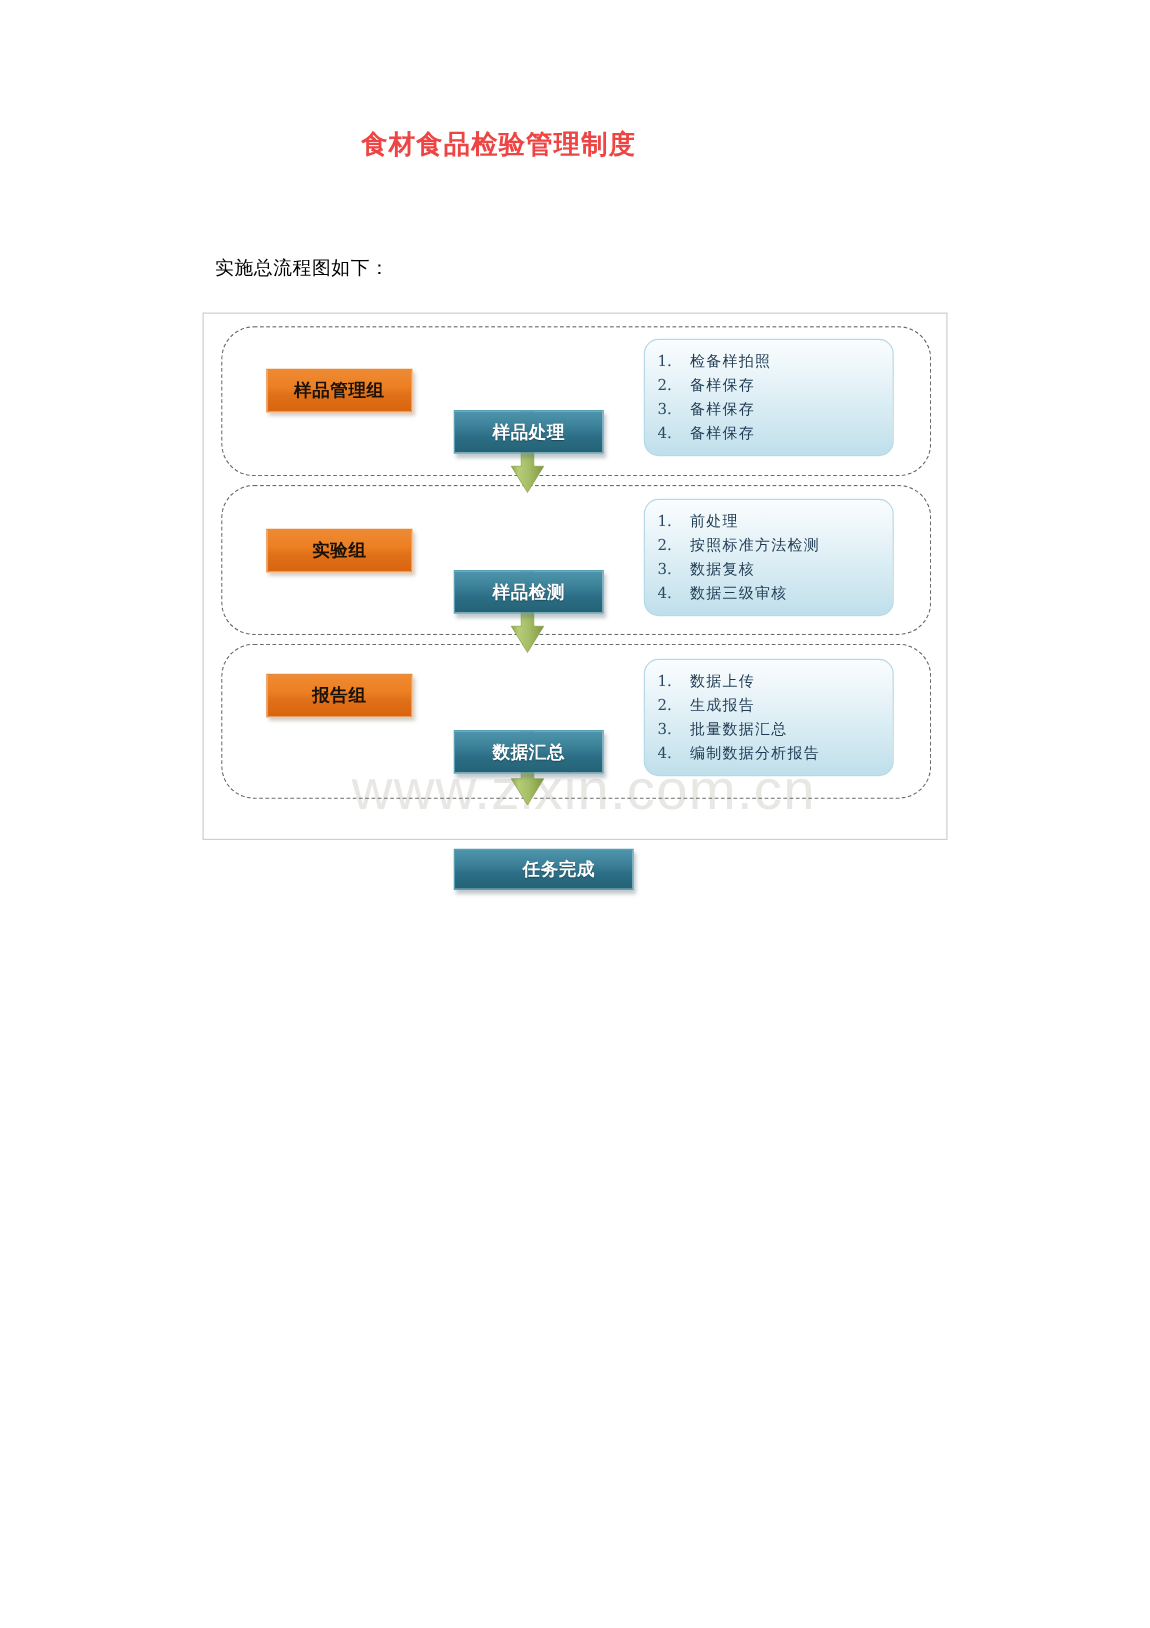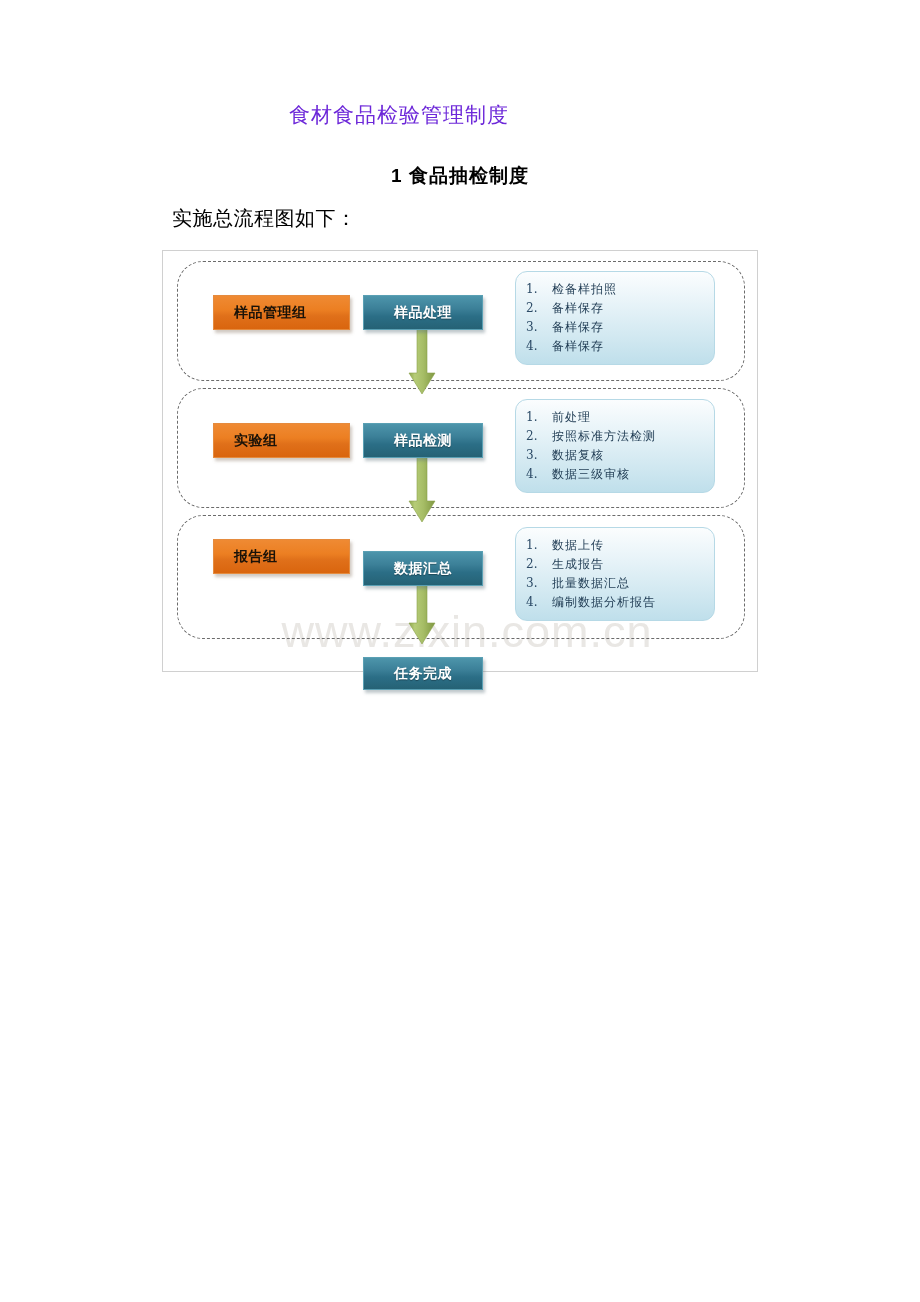--- a/index.html
+++ b/index.html
@@ -6,31 +6,31 @@
   body{
     width:920px;height:1302px;background:#ffffff;
     font-family:"Liberation Sans","DejaVu Sans",sans-serif;
     position:relative;overflow:hidden;
   }
   .page{position:absolute;inset:0;}
 
   
   .doc-title{
     position:absolute;left:0;top:101px;width:798px;
-    text-align:center;font-size:21px;font-weight:normal;color:#6d28d9;
+    text-align:center;font-size:21px;font-weight:bold;color:#ef4444;
     letter-spacing:1px;
   }
   .doc-subtitle{
     position:absolute;left:0;top:163px;width:920px;
     text-align:center;font-size:19px;font-weight:bold;color:#000;
     letter-spacing:1px;
   }
   .intro-line{
     position:absolute;left:172px;top:205px;
-    font-size:20px;color:#000;letter-spacing:0.5px;
+    font-size:15px;color:#000;letter-spacing:0.5px;
   }
 
   
   .figure{
     position:absolute;left:162px;top:250px;width:596px;height:422px;
     border:1px solid #d0d0d0;background:#ffffff;box-sizing:border-box;
   }
   .fig-inner{position:absolute;inset:0;}
 
   
@@ -52,47 +52,47 @@
   #group-0{top:10px;height:120px;}
   #group-1{top:137px;height:120px;}
   #group-2{top:264px;height:124px;}
 
   
   .orange-box{
     position:absolute;left:50px;width:115px;height:33px;
     background:linear-gradient(to bottom,#ef8a33 0%,#ec7f22 42%,#e0701a 60%,#d9650e 100%);
     border:1px solid #e58b3e;
     box-shadow:2px 3px 3px rgba(120,100,80,0.35);
-    display:flex;align-items:center;
+    display:flex;align-items:center;justify-content:center;
     z-index:5;
-    padding-left:20px;
   }
   .orange-box span{
     font-size:14px;font-weight:bold;color:#1a1208;
     font-family:"DejaVu Serif","Liberation Serif",serif;
     letter-spacing:0.5px;white-space:nowrap;
   }
 
   
   .teal-box{
     position:absolute;left:200px;width:118px;height:33px;
     background:linear-gradient(to bottom,#4d95ab 0%,#3c8098 38%,#2b6e86 62%,#256275 100%);
     border:1px solid #5aa0b4;
     box-shadow:2px 3px 3px rgba(90,110,120,0.38);
     display:flex;align-items:center;justify-content:center;
     z-index:5;
+    margin-top:33px;
   }
   .teal-box span{
     font-size:14px;font-weight:bold;color:#ffffff;
     font-family:"DejaVu Serif","Liberation Serif",serif;
     letter-spacing:0.5px;white-space:nowrap;
     text-shadow:0 1px 1px rgba(0,0,0,0.35);
   }
   #box-final{
-    position:absolute;left:200px;top:406px;width:118px;height:31px;z-index:6;
+    position:absolute;left:200px;top:395px;width:118px;height:31px;z-index:6;padding-left:24px;
   }
 
   
   .list-panel{
     position:absolute;left:352px;width:200px;
     background:linear-gradient(to bottom,#fbfdfe 0%,#e7f3f8 35%,#cfe7f0 75%,#bfdfeb 100%);
     border:1px solid #b6d9e6;border-radius:12px;
     box-sizing:border-box;
     padding:8px 6px 8px 10px;
     z-index:5;
@@ -110,21 +110,20 @@
   
   .arrow{position:absolute;left:245px;width:28px;z-index:4;}
   .arrow svg{display:block;}
 </style>
 </head>
 <body>
 
 <div class="page">
 
   <div class="doc-title">食材食品检验管理制度</div>
-  <div class="doc-subtitle">1  食品抽检制度</div>
   <div class="intro-line">实施总流程图如下：</div>
 
   <div class="figure">
     <div class="fig-inner">
 
       <div class="watermark">www.zixin.com.cn</div>
 
       <div class="group" id="group-0"></div>
       <div class="orange-box" style="top:44px">
         <span>样品管理组</span>

